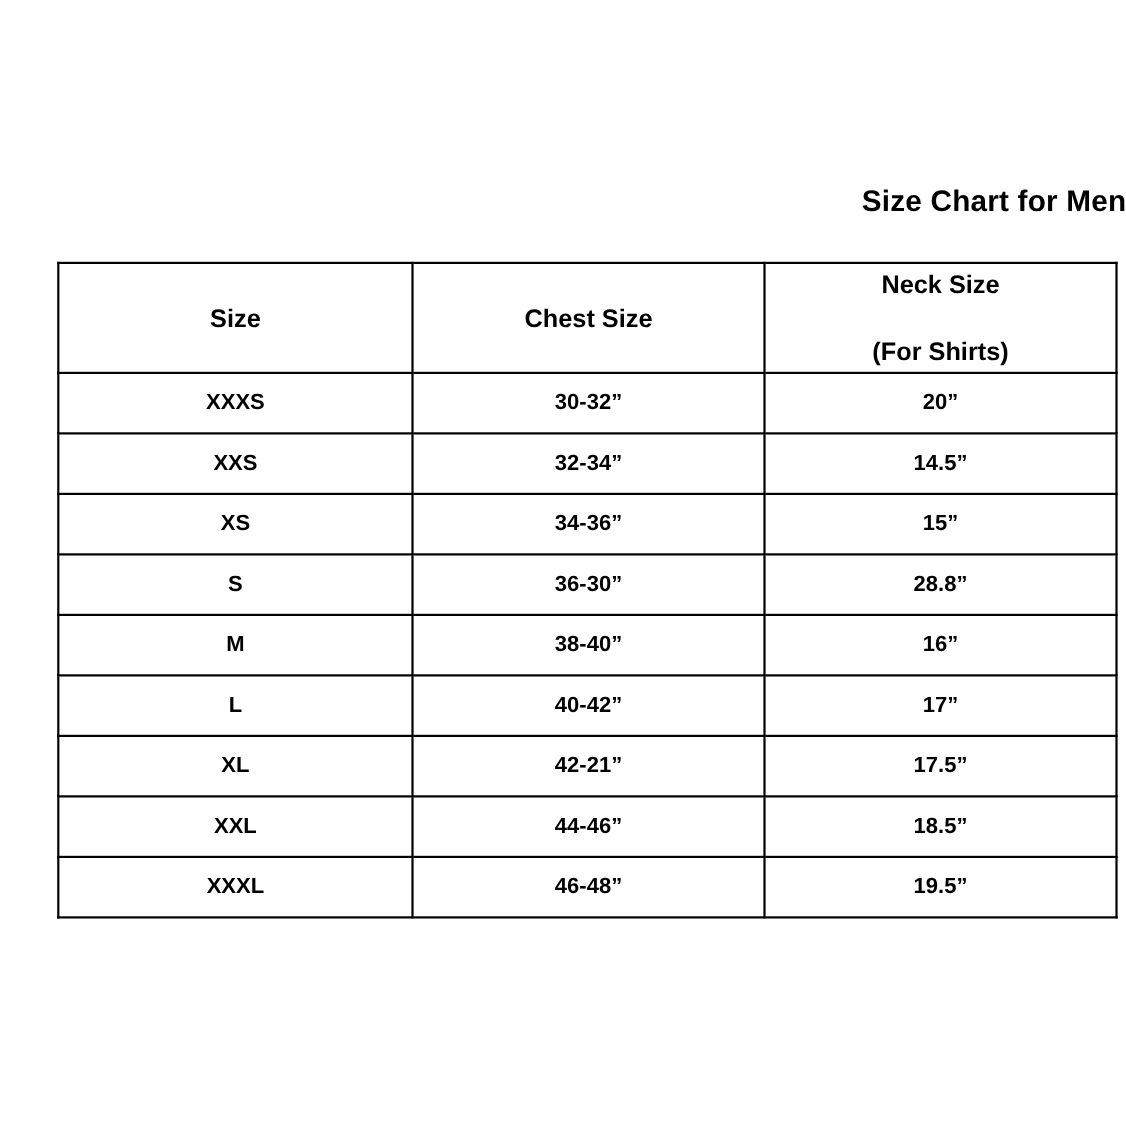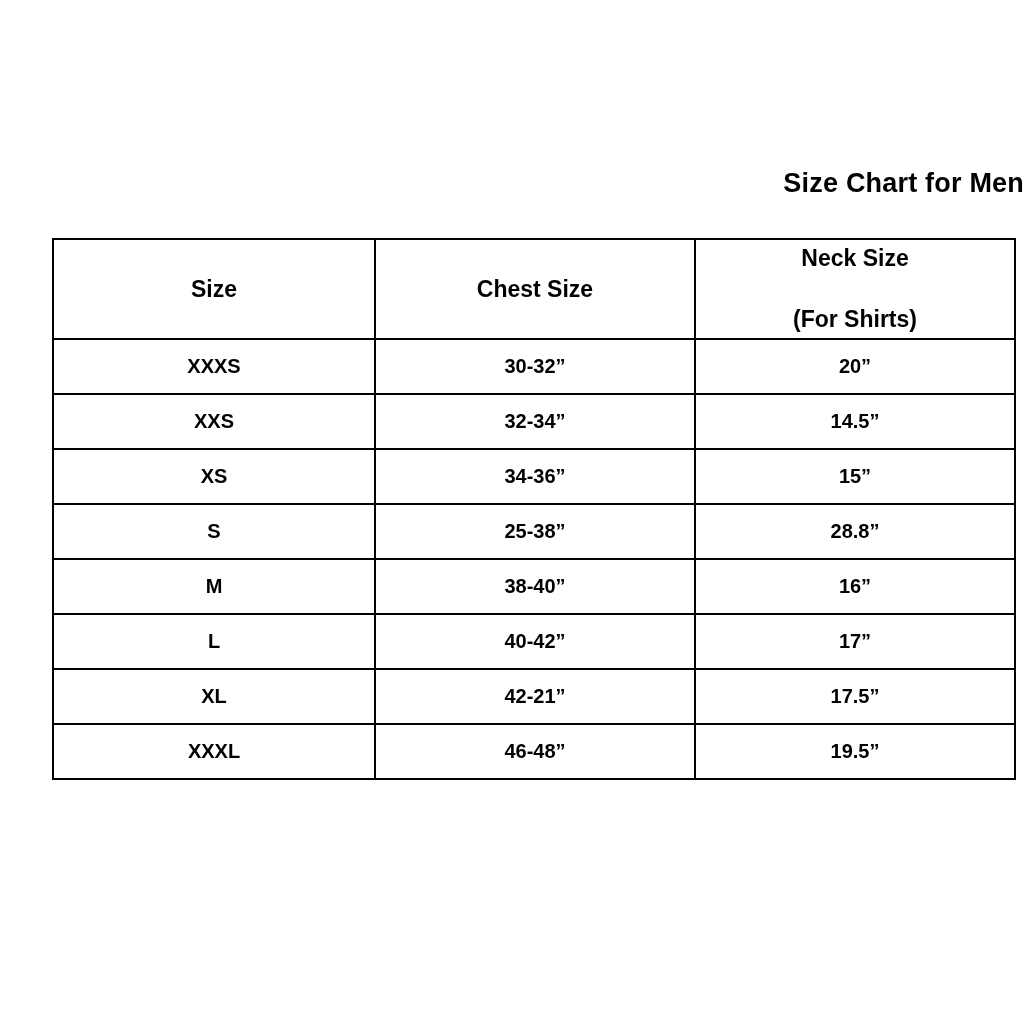--- a/index.html
+++ b/index.html
@@ -105,39 +105,44 @@
           <td>32-34”</td>
           <td>14.5”</td>
         </tr>
         <tr>
           <td>XS</td>
           <td>34-36”</td>
           <td>15”</td>
         </tr>
         <tr>
           <td>S</td>
-          <td>25-38”</td>
+          <td>36-30”</td>
           <td>28.8”</td>
         </tr>
         <tr>
           <td>M</td>
           <td>38-40”</td>
           <td>16”</td>
         </tr>
         <tr>
           <td>L</td>
           <td>40-42”</td>
           <td>17”</td>
         </tr>
         <tr>
           <td>XL</td>
           <td>42-21”</td>
           <td>17.5”</td>
         </tr>
         <tr>
+          <td>XXL</td>
+          <td>44-46”</td>
+          <td>18.5”</td>
+        </tr>
+        <tr>
           <td>XXXL</td>
           <td>46-48”</td>
           <td>19.5”</td>
         </tr>
       </tbody>
     </table>
   </div>
 
 </div>
 

